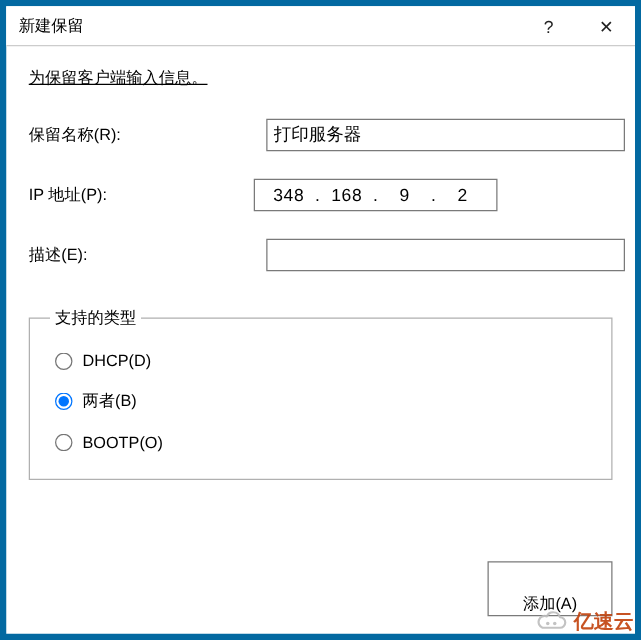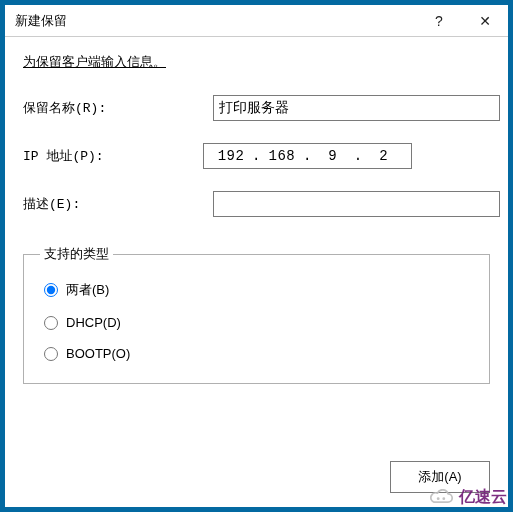--- a/index.html
+++ b/index.html
@@ -50,21 +50,20 @@
     flex-direction: column;
   }
   .desc {
     margin-bottom: 24px;
     text-decoration: underline;
   }
   .row {
     display: flex;
     align-items: center;
     margin-bottom: 22px;
-    font-family: Liberation Mono, monospace;
   }
   .row .label {
     width: 180px;
   }
   .row .field {
     flex: 1;
   }
   input[type="text"].tf {
     width: 100%;
     height: 26px;
@@ -109,36 +108,36 @@
     height: 14px;
   }
   .btnbar {
     display: flex;
     justify-content: flex-end;
     gap: 16px;
     padding: 14px 18px 14px 0;
   }
   .btn {
     min-width: 100px;
-    height: 32px;
+    height: 44px;
     border: 1px solid #7a7a7a;
     background: #fff;
     font-family: inherit;
     font-size: 13px;
     display: flex;
-    align-items: center;
+    align-items: flex-end;
     justify-content: center;
     padding: 0 13px;
   }
   .watermark {
     position: absolute;
     right: 6px;
     bottom: 4px;
     font-size: 16px;
-    color: #701a75;
+    color: #c2410c;
     font-weight: bold;
     display: flex;
     align-items: center;
     gap: 4px;
     opacity: 0.9;
     pointer-events: none;
   }
   .watermark svg { width: 28px; height: 18px; }
 </style>
 </head>
@@ -162,21 +161,21 @@
       <div class="label">保留名称(R):</div>
       <div class="field">
         <input type="text" class="tf" value="打印服务器" style="">
       </div>
     </div>
 
     <div class="row">
       <div class="label">IP 地址(P):</div>
       <div class="field">
         <div class="ipbox">
-          <span class="oct">192</span>
+          <span class="oct">348</span>
           <span class="dot">.</span>
           <span class="oct">168</span>
           <span class="dot">.</span>
           <span class="oct">9</span>
           <span class="dot">.</span>
           <span class="oct">2</span>
         </div>
       </div>
     </div>
 
@@ -184,26 +183,26 @@
     <div class="row">
       <div class="label">描述(E):</div>
       <div class="field">
         <input type="text" class="tf" value="" style="">
       </div>
     </div>
 
     <fieldset class="group">
       <legend>支持的类型</legend>
       <label class="radio-row">
+        <input type="radio" name="st" style="">
+        <span>DHCP(D)</span>
+      </label>
+      <label class="radio-row">
         <input type="radio" name="st" checked="" style="">
         <span>两者(B)</span>
-      </label>
-      <label class="radio-row">
-        <input type="radio" name="st" style="">
-        <span>DHCP(D)</span>
       </label>
       <label class="radio-row">
         <input type="radio" name="st" style="">
         <span>BOOTP(O)</span>
       </label>
     </fieldset>
   </div>
 
   <div class="btnbar">
     <button class="btn">

